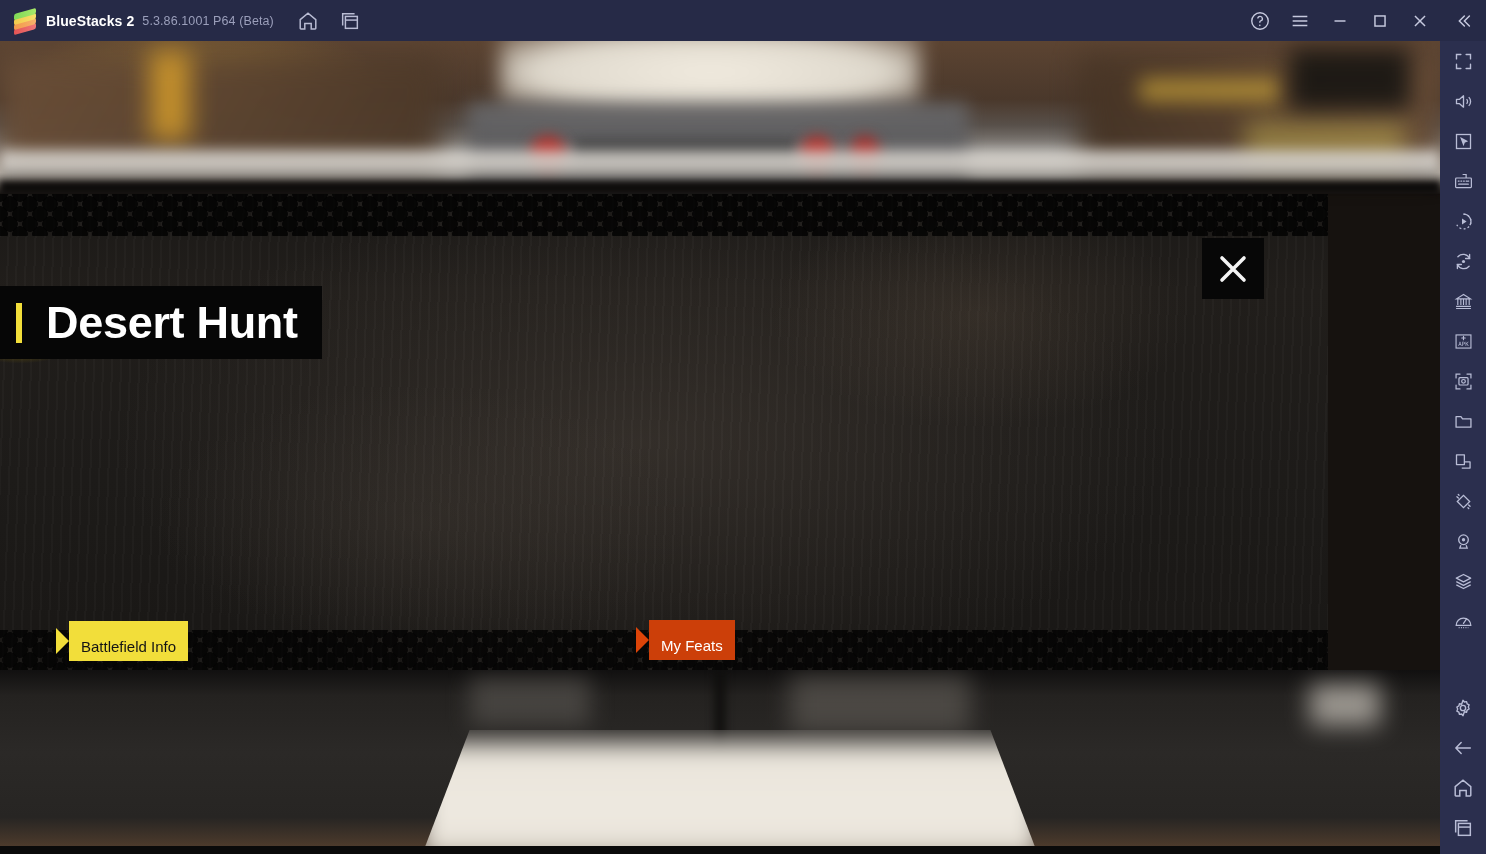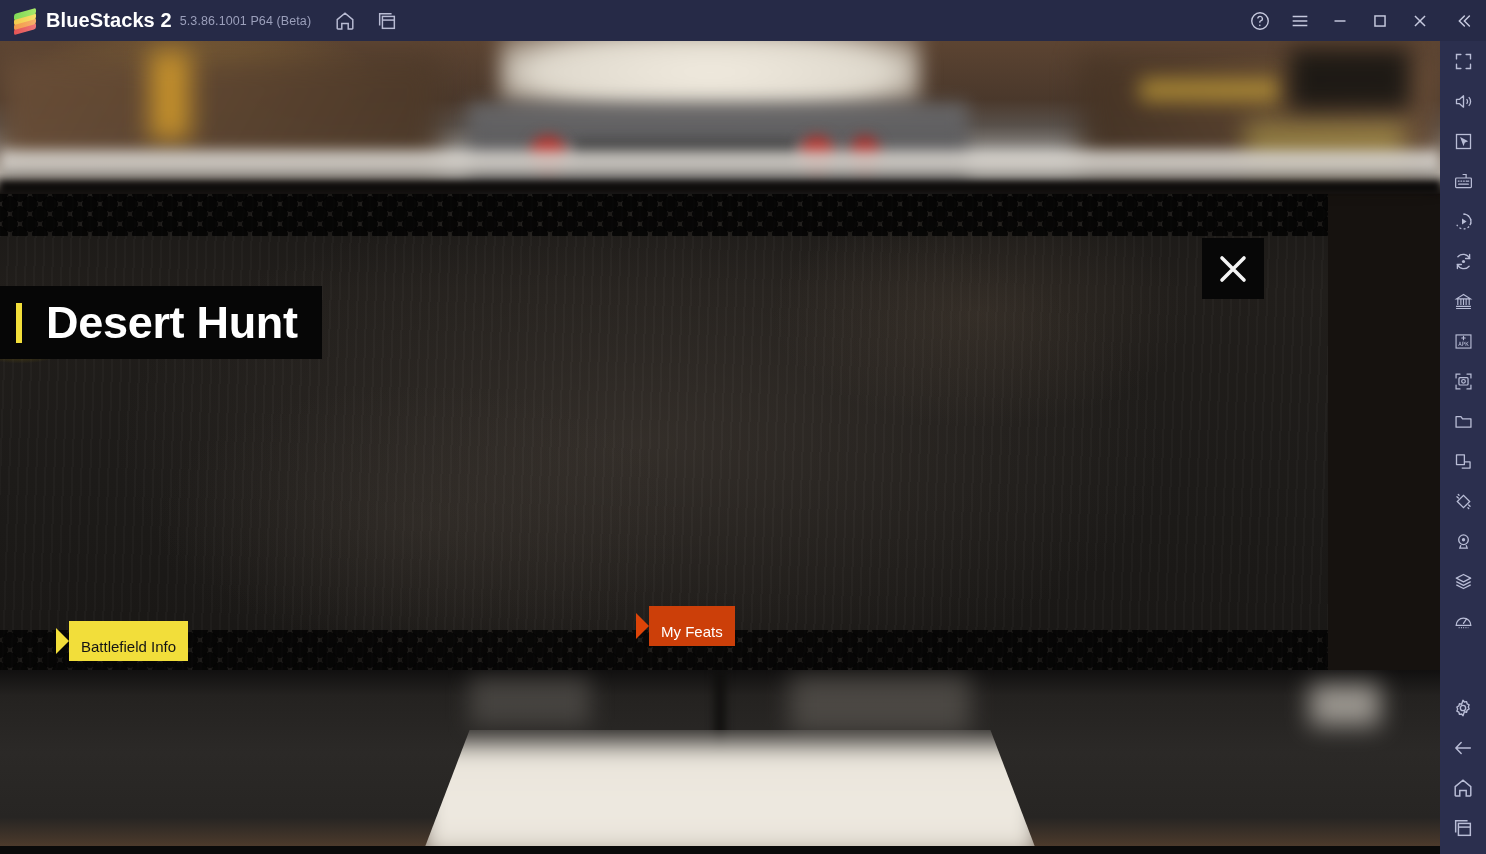--- a/index.html
+++ b/index.html
@@ -25,21 +25,21 @@
   #bs-logo .lay {
     position: absolute; left: 0; width: 22px; height: 6px;
     border-radius: 2px;
     transform: skewY(-16deg);
   }
   #bs-logo .l1 { top: 1px;  background: linear-gradient(90deg,#7ed957,#a8e86a); }
   #bs-logo .l2 { top: 6px;  background: linear-gradient(90deg,#f2c94c,#f7e06b); }
   #bs-logo .l3 { top: 11px; background: linear-gradient(90deg,#f2994a,#f7b26b); }
   #bs-logo .l4 { top: 16px; background: linear-gradient(90deg,#e35454,#f07878); }
 
-  .tb-title { color: #ffffff; font-size: 20px; font-weight: 700; letter-spacing: .1px; }
+  .tb-title { color: #ffffff; font-size: 14px; font-weight: 700; letter-spacing: .1px; }
   .tb-ver   { color: #9b9fbb; font-size: 12.5px; margin-left: 8px; letter-spacing: .1px; }
 
   .tb-icons-left { display: flex; align-items: center; margin-left: 22px; gap: 18px; }
   .tb-icon { width: 24px; height: 24px; display: flex; align-items: center; justify-content: center;
              color: #b9bcd4; cursor: pointer; }
   .tb-icon svg { display: block; }
 
   .tb-right { margin-left: auto; display: flex; align-items: center; gap: 0px; padding-right: 0px; }
   .tb-btn { width: 40px; height: 41px; display: flex; align-items: center; justify-content: center;
             color: #c6c9de; cursor: pointer; }
@@ -343,21 +343,21 @@
       <div id="title-bar-yellow"></div>
       <div id="title-text">Desert Hunt</div>
     </div>
 
 
     <div class="sec-head" style="left:56px; top:427px;">
       <span class="sec-arrow yellow"></span>
       <span class="sec-label yellow">Battlefield Info</span>
     </div>
 
-    <div class="sec-head" style="left:636px; top:412px;border-radius:12px;">
+    <div class="sec-head" style="left:636px; top:426px;border-radius:12px;">
       <span class="sec-arrow orange"></span>
       <span class="sec-label orange">My Feats</span>
     </div>
 
   </div>
 </div>
 
 <div id="sidebar">
   <div class="sb-top">
     <svg width="22" height="22" viewBox="0 0 24 24" fill="none" stroke="currentColor" stroke-width="1.6" stroke-linecap="round">

